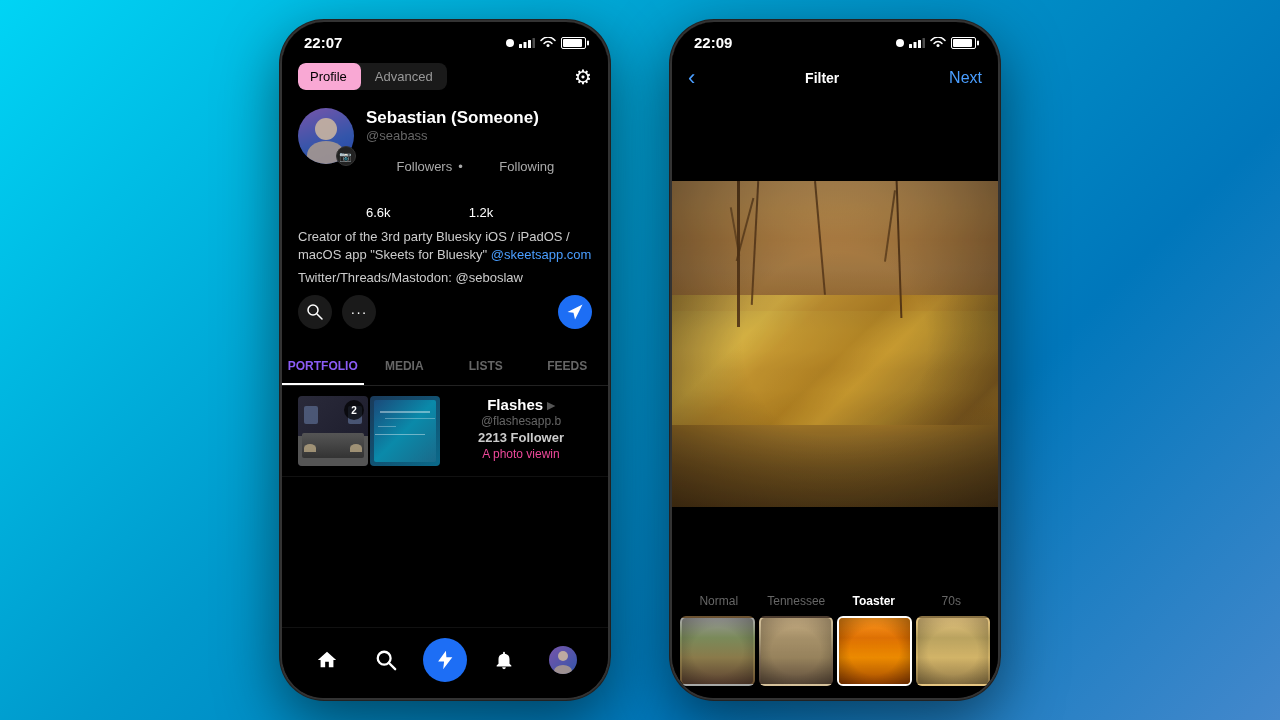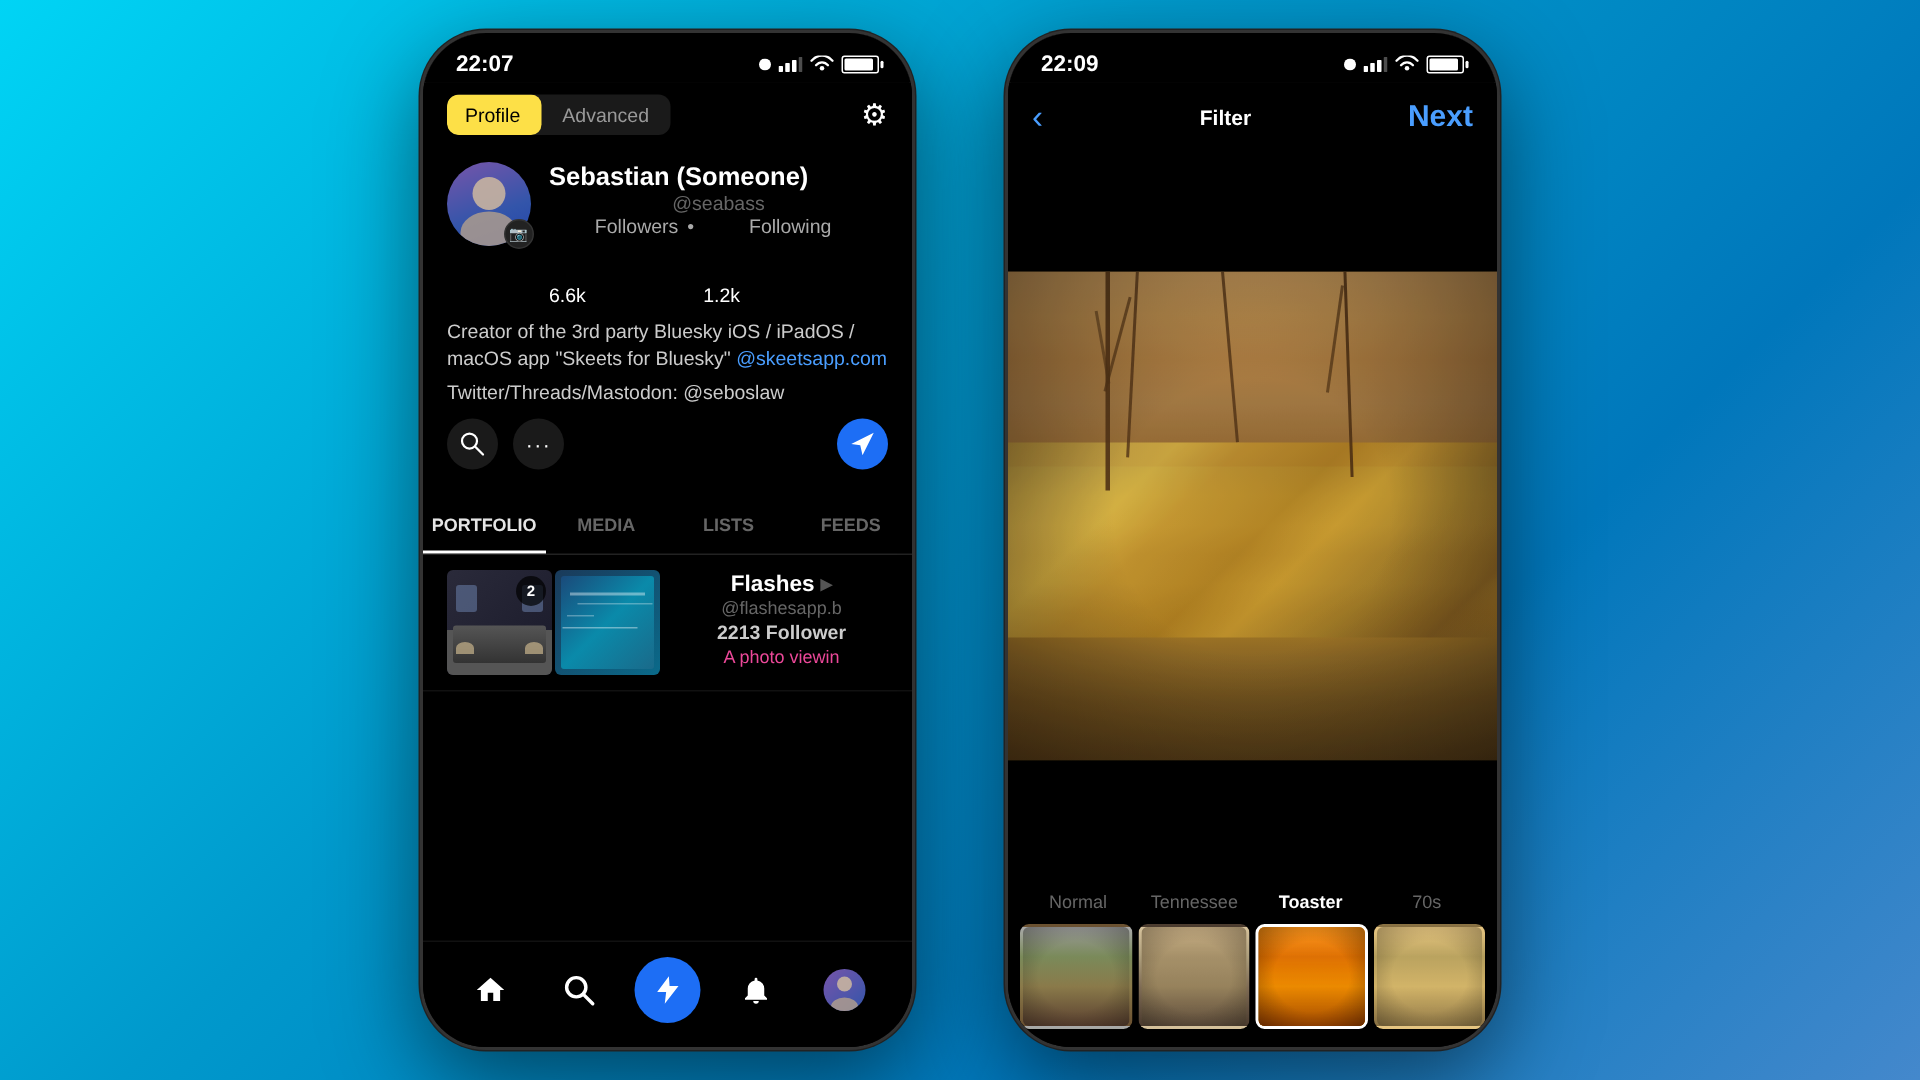--- a/index.html
+++ b/index.html
@@ -105,21 +105,21 @@
       overflow: hidden;
     }
     .tab-btn {
       padding: 6px 14px;
       font-size: 13px;
       font-weight: 500;
       color: #999;
       border-radius: 7px;
     }
     .tab-btn.active {
-      background: #fde047;
+      background: #f9a8d4;
       color: #000;
       padding-left: 12px;
     }
     .gear-icon {
       color: #fff;
       font-size: 20px;
     }
 
     .profile-section {
       padding: 10px 16px;
@@ -183,22 +183,21 @@
     }
     .profile-info { flex: 1; }
     .profile-name {
       font-size: 17px;
       font-weight: 700;
       color: #fff;
     }
     .profile-handle {
       font-size: 13px;
       color: #666;
-      margin-bottom: 0;
-      text-align: center;
+      margin-bottom: 16px;
     }
     .profile-stats {
       display: flex;
       gap: 6px;
       font-size: 13px;
       color: #aaa;
     }
     .stat-number { color: #fff; font-weight: 400; margin-top: 46px; }
     .profile-bio {
       font-size: 13px;
@@ -261,21 +260,21 @@
     .tabs-nav-item {
       flex: 1;
       text-align: center;
       padding: 10px 0;
       font-size: 12px;
       font-weight: 600;
       color: #666;
       border-bottom: 2px solid transparent;
     }
     .tabs-nav-item.active {
-      color: #e5e5e5;
+      color: #8b5cf6;
       border-bottom: 2px solid #fff;
     }
 
     
     .feed-list {
       flex: 1;
       overflow: hidden;
       background: #000;
     }
     .feed-item {
@@ -405,22 +404,22 @@
       color: #4a9eff;
       font-size: 22px;
     }
     .filter-title {
       font-size: 14px;
       font-weight: 600;
       color: #fff;
     }
     .filter-next {
       color: #4a9eff;
-      font-size: 20px;
-      font-weight: 700;
+      font-size: 16px;
+      font-weight: 400;
     }
 
     .filter-image-area {
       flex: 1;
       background: #000;
       display: flex;
       align-items: center;
       justify-content: center;
       overflow: hidden;
     }

